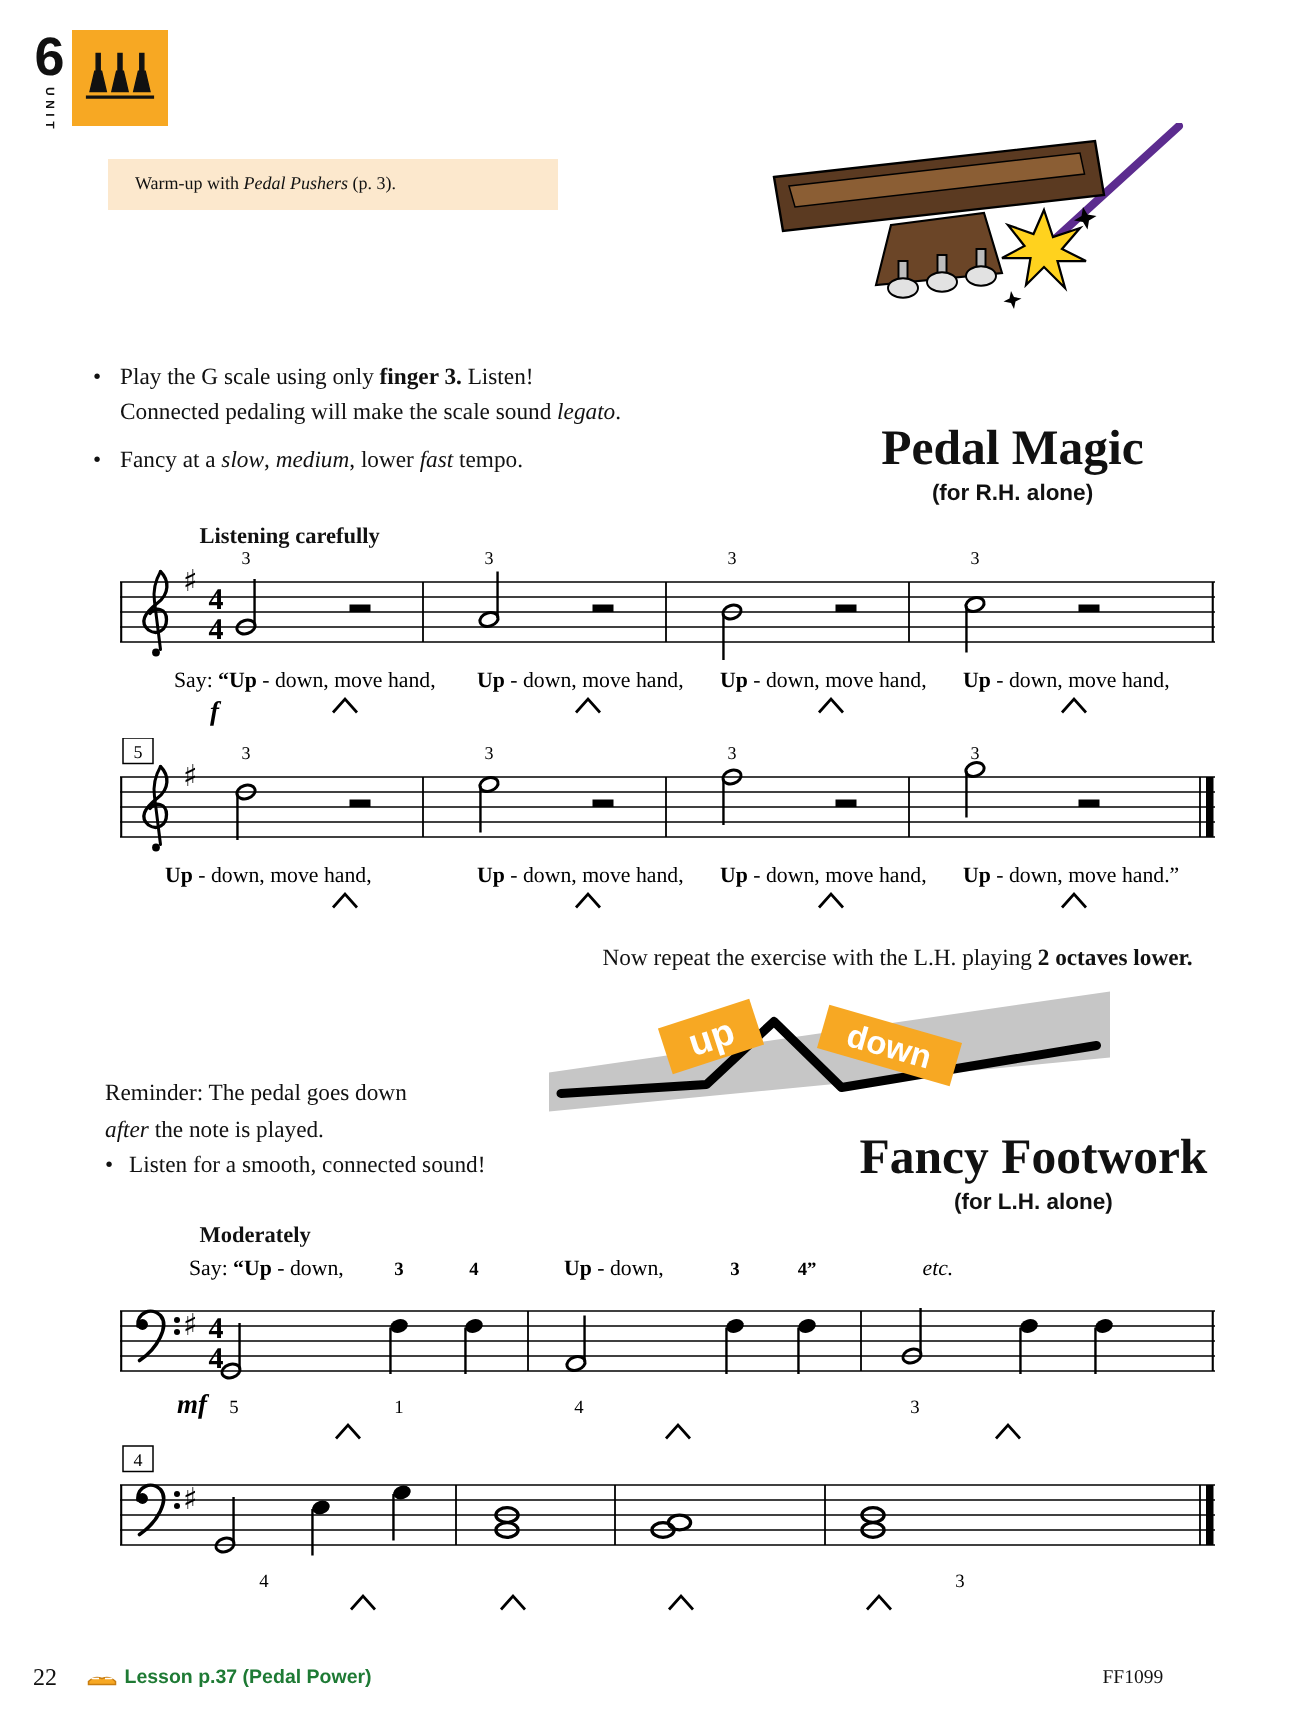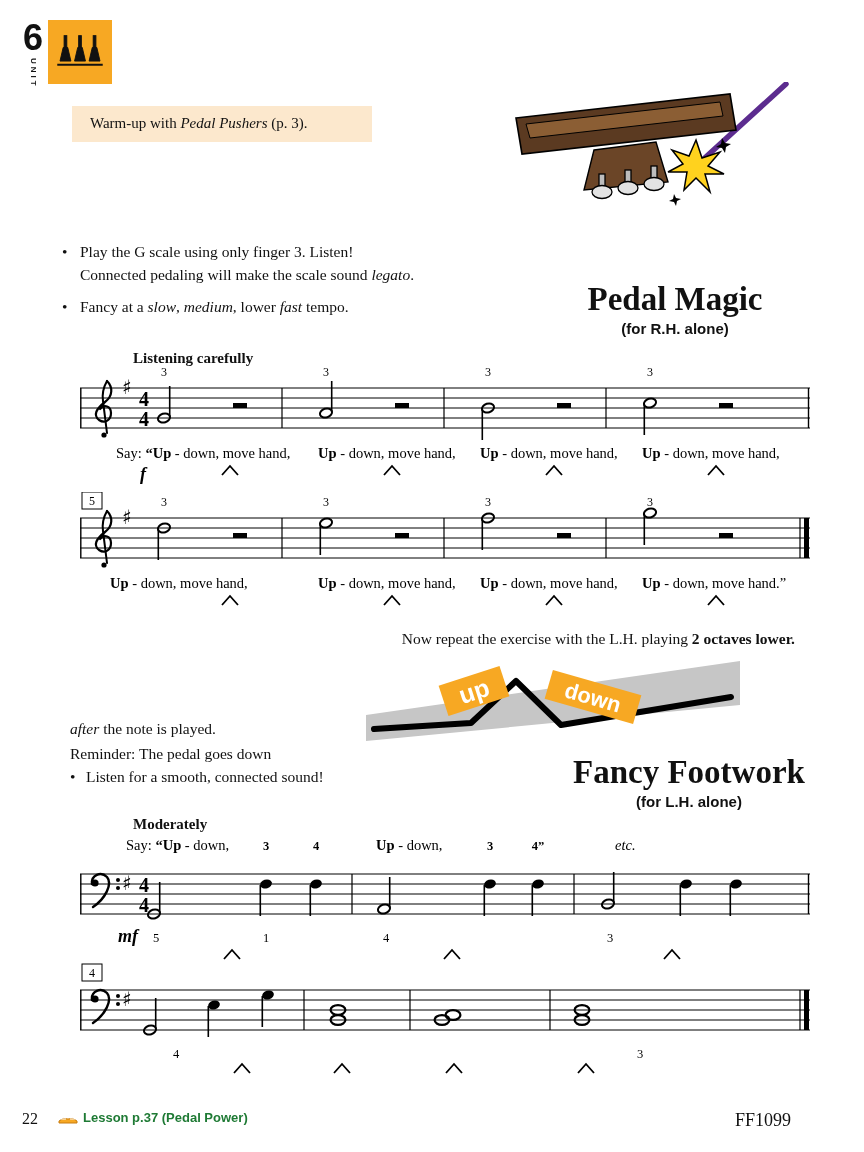--- a/index.html
+++ b/index.html
@@ -15,21 +15,21 @@
   .unit-square{width:64px;height:64px;background:var(--c-orange,#F7A823);
                display:flex;align-items:center;justify-content:center;}
 
   
   .tech-box{position:absolute;left:72px;top:106px;width:300px;}
   .tech-top{background:var(--c-peach_dark,#F9C98C);display:flex;align-items:center;gap:8px;
             padding:8px 10px 6px 8px;}
   .tech-title{font-family:"Liberation Sans", sans-serif;font-weight:bold;font-size:13px;
               letter-spacing:2.5px;color:var(--c-title_orange,#E2621B);}
   .tech-sub{font-size:22px;font-weight:bold;margin-top:1px;}
-  .tech-warmup{background:var(--c-peach_light,#FCE8CD);padding:9px 20px 10px 18px;font-size:15px;}
+  .tech-warmup{background:var(--c-peach_light,#FCE8CD);padding:9px 20px 10px 18px;font-size:12px;}
 
   
   .piece-title{position:absolute;text-align:center;}
   .title-main{font-weight:bold;font-size:33px;line-height:34px;}
   .title-sub{font-family:"Liberation Sans", sans-serif;font-weight:bold;font-size:15px;margin-top:4px;}
   .tempo{position:absolute;font-weight:bold;font-size:15px;}
 
   
   .intro-bullets{position:absolute;left:62px;top:240px;width:540px;font-size:15.5px;line-height:23px;}
   .bullet-item{display:flex;gap:10px;margin-bottom:9px;}
@@ -49,21 +49,21 @@
   
   .piano-illus{position:absolute;left:498px;top:82px;}
   .pedal-graphic{position:absolute;left:356px;top:653px;}
 
   
   .footer{position:absolute;left:0;top:1106px;width:864px;height:30px;font-size:16px;}
   .footer .pgnum{position:absolute;left:22px;top:4px;}
   .lesson-ref{position:absolute;left:58px;top:4px;display:flex;align-items:center;gap:5px;
               font-family:"Liberation Sans", sans-serif;font-weight:bold;font-size:13px;
               color:var(--c-green,#1E7A34);}
-  .footer .catalog{position:absolute;left:735px;top:4px;font-size:18px;}
+  .footer .catalog{position:absolute;left:735px;top:4px;font-size:13px;}
 </style>
 </head>
 <body>
 
 <div class="page">
 
   <div class="unit-badge">
     <div class="unit-left">
       <div class="unit-num">6</div>
       <div class="unit-word">UNIT</div>
@@ -104,21 +104,21 @@
     </g>
     <path fill="#FFD21E" stroke="#000" stroke-width="1.5" d="M198,58 L204,76 L222,70 L210,84 L226,92 L207,92 L212,110 L198,96 L186,108 L189,90 L170,90 L185,82 L174,68 L191,74 Z"></path>
     <path fill="#000" d="M224,56 l3,5 6,1 -5,3 -1,6 -3,-5 -6,-1 5,-3 Z"></path>
     <path fill="#000" d="M176,112 l2,4 5,1 -4,2 -1,5 -2,-4 -5,-1 4,-2 Z"></path>
   </svg>
 
   <div class="intro-bullets">
     <div class="bullet-item">
       <span class="bullet-dot">•</span>
       <div>
-        <div><span>Play the G scale using only </span><span style="font-weight: normal;">finger 3.</span><span> Listen!</span></div>
+        <div><span>Play the G scale using only </span><span style="font-weight: bold;">finger 3.</span><span> Listen!</span></div>
         <div><span>Connected pedaling will make the scale sound </span><span style="font-style: italic; margin-top: 12px;">legato</span><span>.</span></div>
       </div>
     </div>
     <div class="bullet-item">
       <span class="bullet-dot">•</span>
       <div>
         <div><span>Fancy at a </span><span style="font-style: italic;">slow</span><span>, </span><span style="font-style: italic;">medium</span><span>, lower </span><span style="font-style: italic;">fast</span><span> tempo.</span></div>
       </div>
     </div>
   </div>
@@ -245,22 +245,22 @@
       <rect x="-32" y="-16" width="64" height="32" fill="#F7A823"></rect>
       <text x="0" y="9" text-anchor="middle" fill="#fff" font-family="Liberation Sans, sans-serif" font-weight="bold" font-size="25">up</text>
     </g>
     <g transform="translate(237,44) rotate(16)">
       <rect x="-46" y="-15" width="92" height="30" fill="#F7A823"></rect>
       <text x="0" y="8" text-anchor="middle" fill="#fff" font-family="Liberation Sans, sans-serif" font-weight="bold" font-size="22">down</text>
     </g>
   </svg>
 
   <div class="reminder">
+    <div><span>Reminder: The pedal goes down</span></div>
     <div><span style="font-style: italic;">after</span><span> the note is played.</span></div>
-    <div><span>Reminder: The pedal goes down</span></div>
   </div>
   <div class="reminder-bullet">
     <span class="bullet-dot">•</span>
     <div><span>Listen for a smooth, connected sound!</span></div>
   </div>
 
   <div class="piece-title" style="left:544px;top:755px;width:290px;">
     <div class="title-main">Fancy Footwork</div>
     <div class="title-sub">(for L.H. alone)</div>
   </div>

